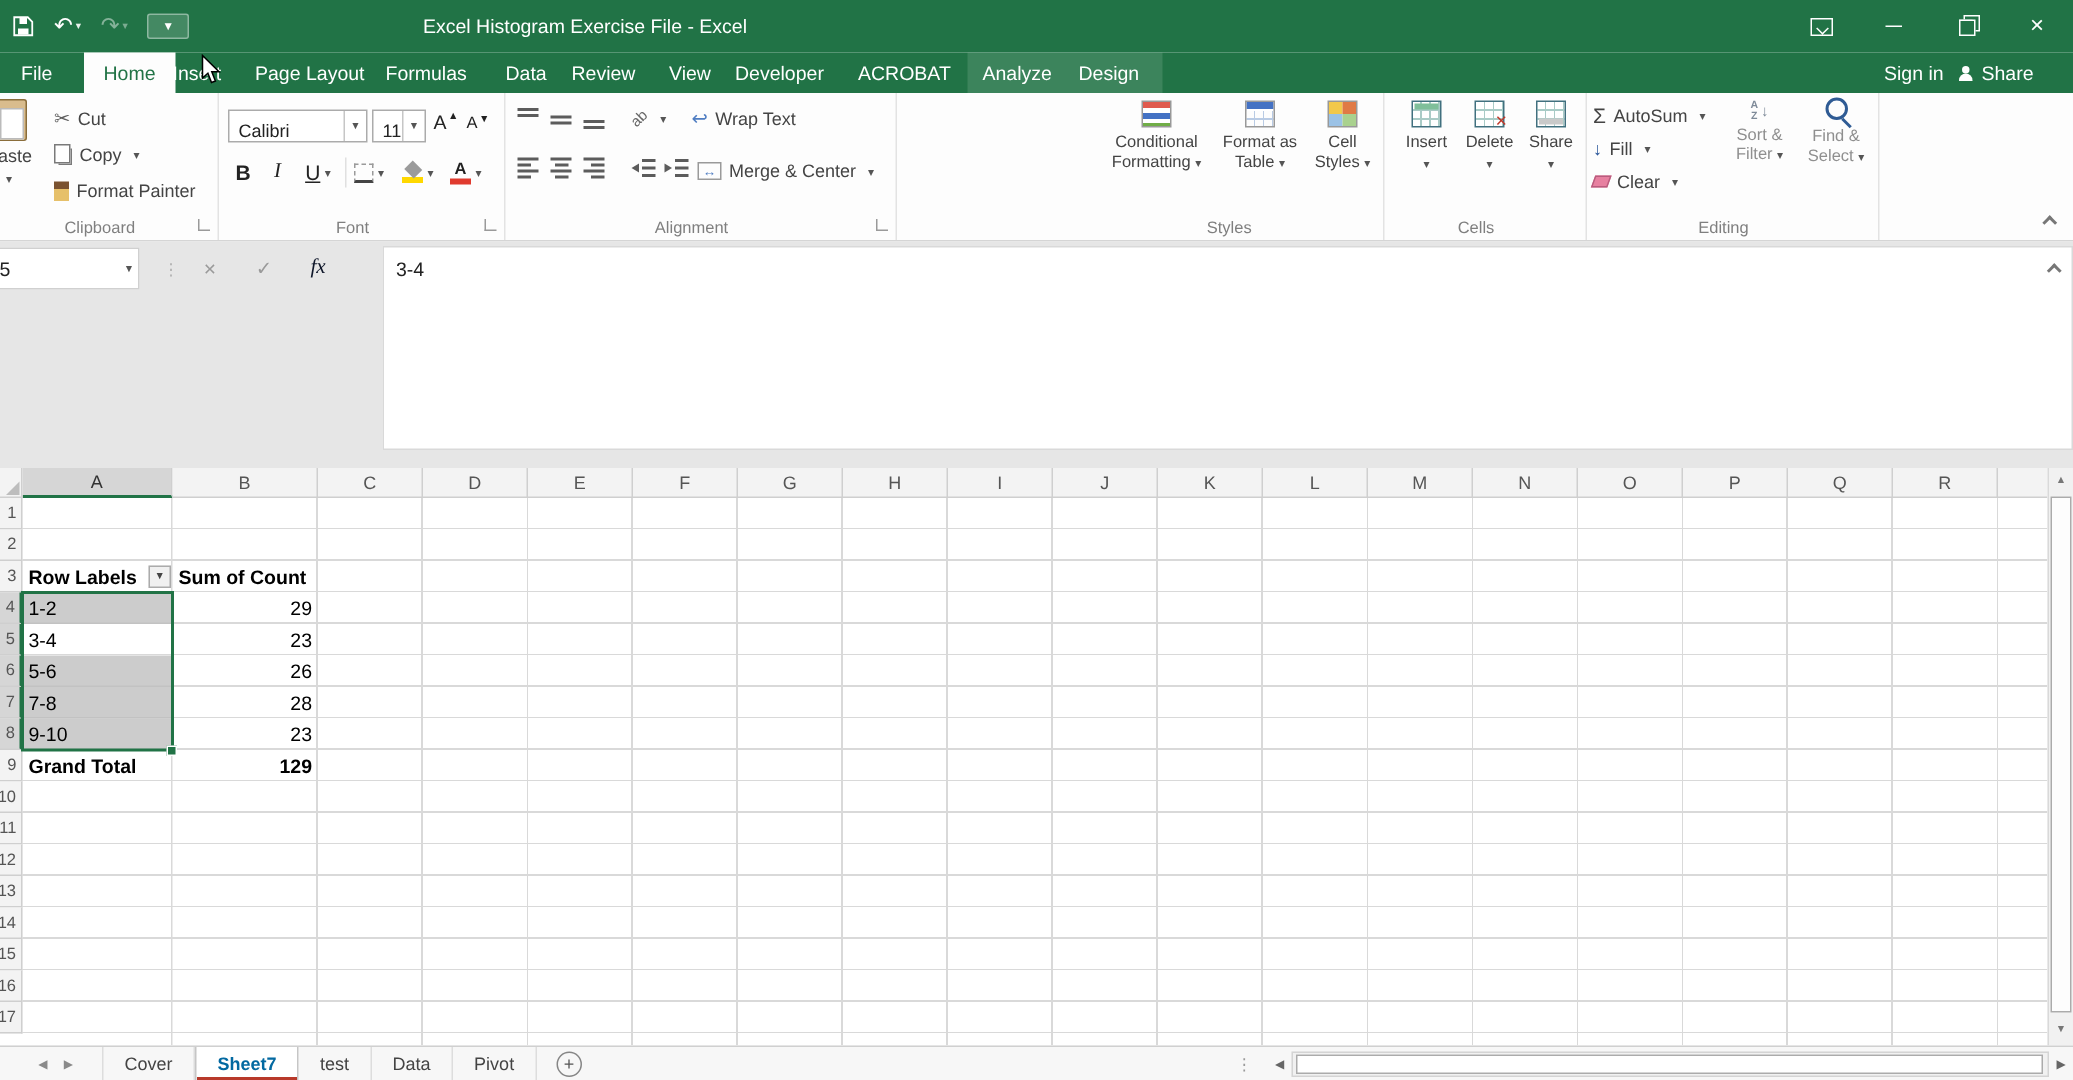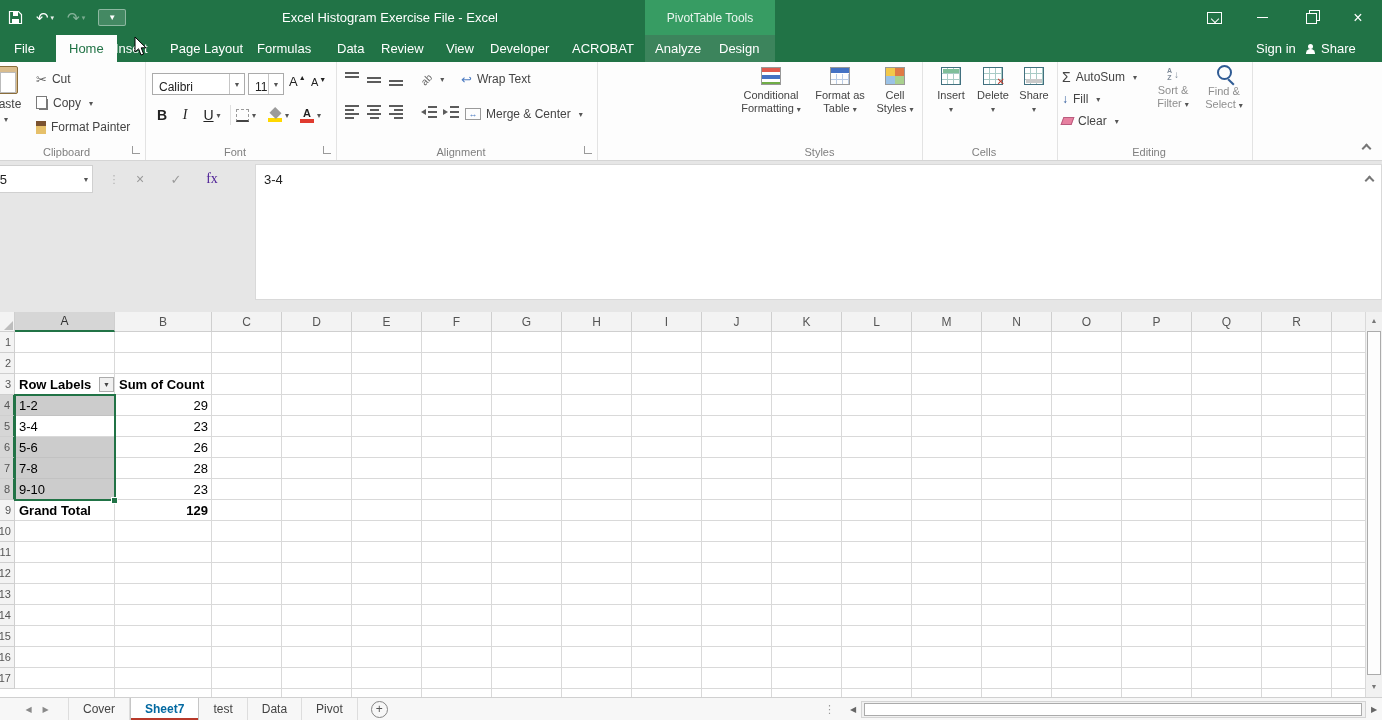--- a/index.html
+++ b/index.html
@@ -114,21 +114,21 @@
 
 
 .fxstrip{position:absolute;left:0;top:161px;width:100%;height:151px;background:#e6e6e6}
 .namebox{position:absolute;left:-20px;top:4px;width:113px;height:28px;background:#fff;border:1px solid #d0d0d0;display:flex;align-items:center;padding-left:10px;font-size:13px;color:#222;overflow:hidden}
 .nbdd{position:absolute;left:78px;top:4px;width:16px;height:28px;display:flex;align-items:center;justify-content:center;font-size:7px;color:#555}
 .fxbtns{position:absolute;left:106px;top:4px;height:28px;display:flex;align-items:center}
 .fxbtns span{display:flex;align-items:center;justify-content:center}
 .fxdots{width:16px;color:#b0b0b0;font-size:11px}
 .fxx{width:36px;color:#9a9a9a;font-size:14px}
 .fxok{width:36px;color:#9a9a9a;font-size:13px}
-.fxfx{width:36px;color:#4c1d95;font-size:14px;font-family:"Liberation Serif","DejaVu Serif",serif}
+.fxfx{width:36px;color:#0f172a;font-size:14px;font-style:italic;font-family:"Liberation Serif","DejaVu Serif",serif}
 .fxfield{position:absolute;left:255px;top:3px;width:1127px;height:136px;background:#fff;border:1px solid #d9d9d9;font-size:13px;color:#222;padding:7px 8px}
 .fxcollapse{position:absolute;right:8px;top:12px}
 
 
 .sheet{position:absolute;left:0;top:312px;width:1365px;height:385px;background:#fff;overflow:hidden}
 .colhdrs{position:absolute;left:0;top:0;width:100%;height:20px;display:flex}
 .ch{height:20px;background:#f3f3f3;border-right:1px solid #cfcfcf;border-bottom:1px solid #cfcfcf;display:flex;align-items:center;justify-content:center;font-size:12px;color:#555}
 .corner{width:15px;background:#f3f3f3;border-right:1px solid #cfcfcf;border-bottom:1px solid #cfcfcf;position:relative}
 .corner::after{content:"";position:absolute;right:1px;bottom:1px;border-style:solid;border-width:0 0 9px 9px;border-color:transparent transparent #bdbdbd transparent}
 .chA{width:100px}.chB{width:97px}.chstd{width:70px}.chfill{flex:1;border-right:none}
@@ -187,21 +187,20 @@
           <span>↶</span>
           <span class="qcaret">▾</span>
         </span>
       <span class="qbtn redo">
           <span>↷</span>
           <span class="qcaret">▾</span>
         </span>
       <span class="qcustom">▼</span>
     </div>
     <div class="title">Excel Histogram Exercise File - Excel</div>
-    <div class="pvtblock">PivotTable Tools</div>
     <div class="winctl">
       <span class="winbtn">
           <span class="ico-ribbonopts"></span>
         </span>
       <span class="winbtn">
           <span class="ico-min"></span>
         </span>
       <span class="winbtn">
           <span class="ico-restore"></span>
         </span>

